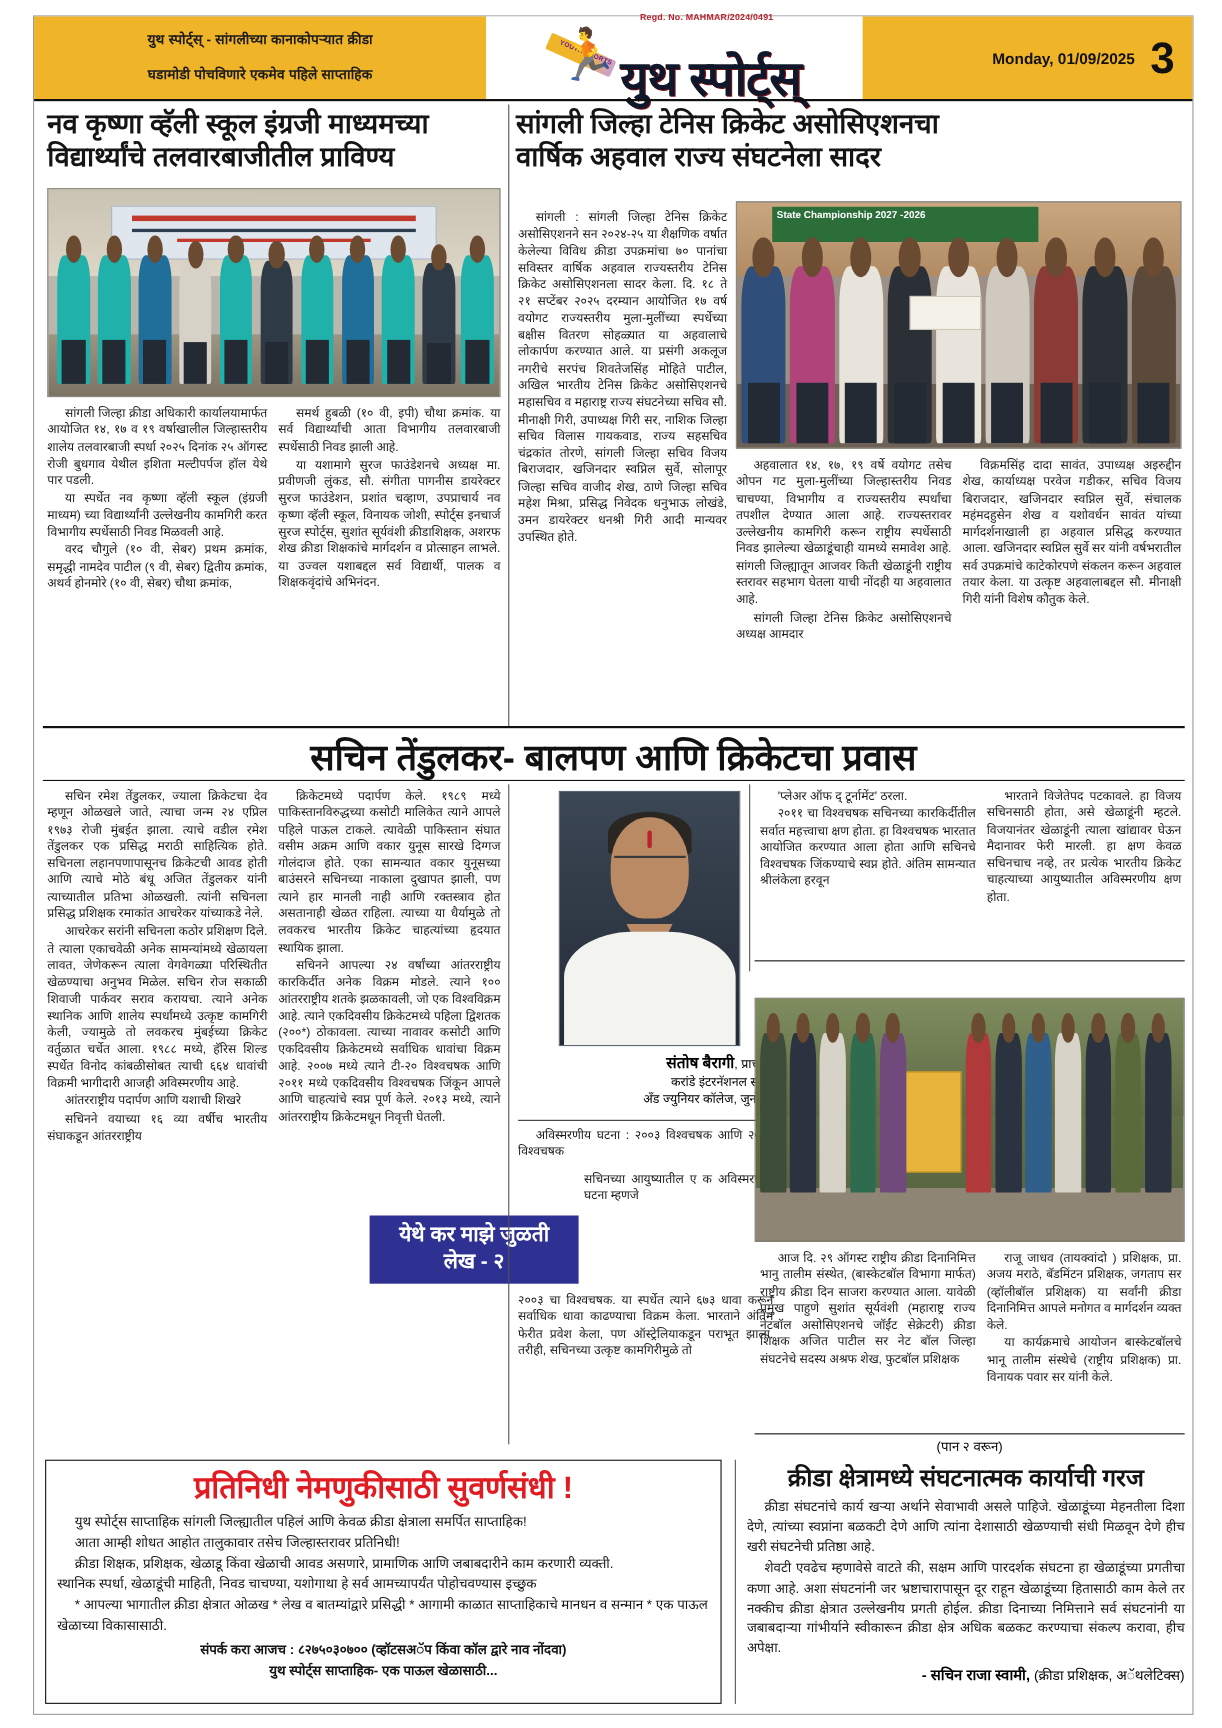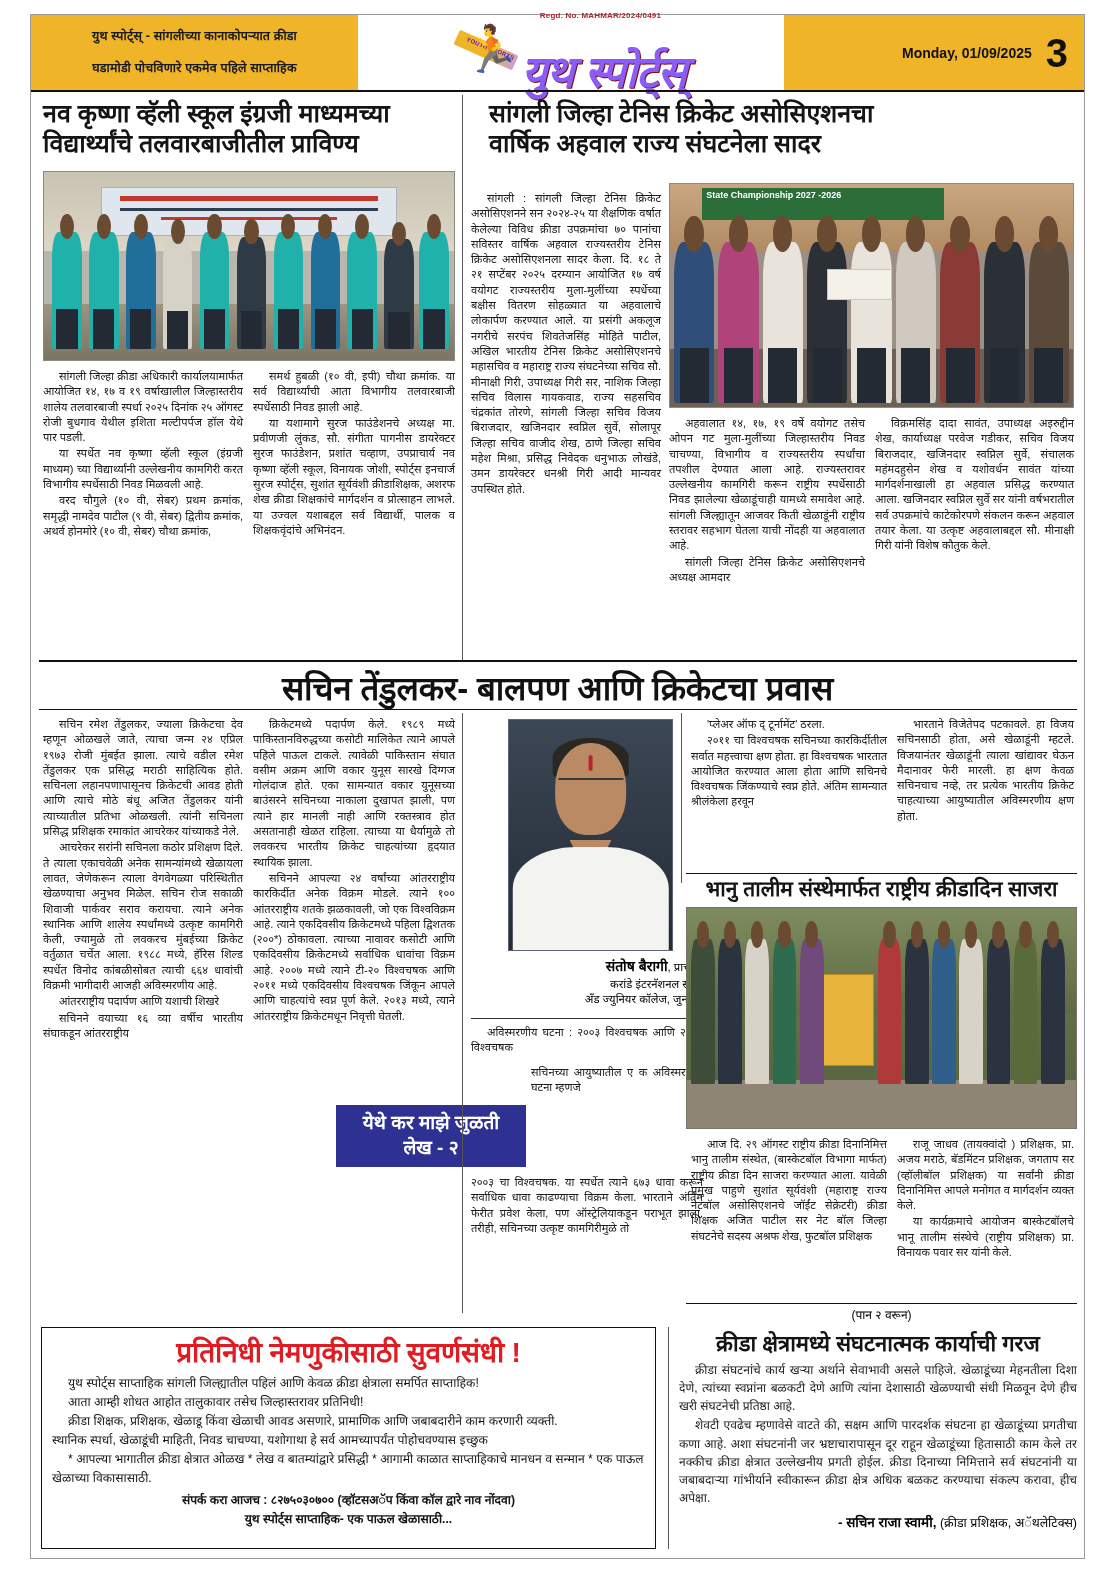--- a/index.html
+++ b/index.html
@@ -23,21 +23,21 @@
     background: #fff;
   }
 
   
   .masthead {
     position: absolute; left: 0; top: 0;
     width: 100%; height: 75px;
     display: flex; align-items: stretch;
   }
   .mh-left {
-    width: 327px;
+    width: 411px;
     background: #f0b429;
     display: flex; flex-direction: column;
     align-items: center; justify-content: center;
     gap: 16px;
     padding: 4px 8px;
   }
   .mh-left div {
     font-size: 12.5px; font-weight: bold; color: #1a1a1a;
     letter-spacing: .2px; text-align: center; line-height: 1.25;
   }
@@ -67,22 +67,22 @@
     width: 36px; height: 50px;
     color: #1b3a8f;
     font-size: 46px; line-height: 46px;
   }
   .logo-text-block { display:flex; flex-direction:column; align-items:flex-start;gap:32px; }
   .regd {
     font-size: 8px; font-weight: bold; color: #b8232f;
     letter-spacing: .2px; margin-bottom: -2px; margin-left: 18px;
   }
   .logo-title {
-    font-size: 44px; font-weight: bold; color: #8b5cf6;
-    font-style: italic; line-height: 1;
+    font-size: 44px; font-weight: bold; color: #0f172a;
+    line-height: 1;
     text-shadow: 1px 1px 0 #7a0f14;
     letter-spacing: -1px;
   }
   .mh-right {
     width: 300px;
     background: #f0b429;
     display: flex; align-items: center; justify-content: flex-end;
     gap: 14px; padding-right: 16px;
   }
   .mh-date { font-size: 14px; font-weight: bold; color: #111; }
@@ -103,21 +103,20 @@
 
   
   .top-sec { position: absolute; left: 0; top: 76px; width: 100%; height: 572px; }
   .t-hl-left {
     position: absolute; left: 12px; top: 8px; width: 425px;
     font-size: 25px;
   }
   .t-hl-right {
     position: absolute; left: 438px; top: 8px; width: 605px;
     font-size: 25px;
-    margin-left: 20px;
   }
   .vdiv {
     position: absolute; background: #555; width: 1px;
   }
   .photo {
     position: absolute;
     background: #b9b6ad;
     overflow: hidden;
     border: 1px solid #8d8a82;
   }
@@ -414,21 +413,20 @@
         <p>'प्लेअर ऑफ द् टूर्नामेंट' ठरला.</p>
         <p>२०११ चा विश्वचषक सचिनच्या कारकिर्दीतील सर्वात महत्त्वाचा क्षण होता. हा विश्वचषक भारतात आयोजित करण्यात आला होता आणि सचिनचे विश्वचषक जिंकण्याचे स्वप्न होते. अंतिम सामन्यात श्रीलंकेला हरवून</p>
       </div>
 
       <div class="body-col" style="position:absolute;left:866px;top:52px;width:177px;">
         <p>भारताने विजेतेपद पटकावले. हा विजय सचिनसाठी होता, असे खेळाडूंनी म्हटले. विजयानंतर खेळाडूंनी त्याला खांद्यावर घेऊन मैदानावर फेरी मारली. हा क्षण केवळ सचिनचाच नव्हे, तर प्रत्येक भारतीय क्रिकेट चाहत्याच्या आयुष्यातील अविस्मरणीय क्षण होता.</p>
       </div>
 
       <div style="position:absolute;left:655px;top:208px;width:391px;height:0;border-top:1.5px solid #111;"></div>
 
-      <div class="hl" style="position:absolute;left:655px;top:212px;width:391px;font-size:21px;text-align:center;">भानु तालीम संस्थेमार्फत राष्ट्रीय क्रीडादिन साजरा</div>
 
       <div class="grpphoto" style="left:655px;top:242px;width:391px;height:222px;">
         <div class="wall"></div>
         <div class="floor"></div>
         <div class="banner-y"></div>
         <div class="grp-row">
           <b style="left:1%;background:#3d4d3a"></b>
           <b style="left:8%;background:#2b3340"></b>
           <b style="left:15%;background:#d8d3c8"></b>
           <b style="left:22%;background:#2f6b4f"></b>

